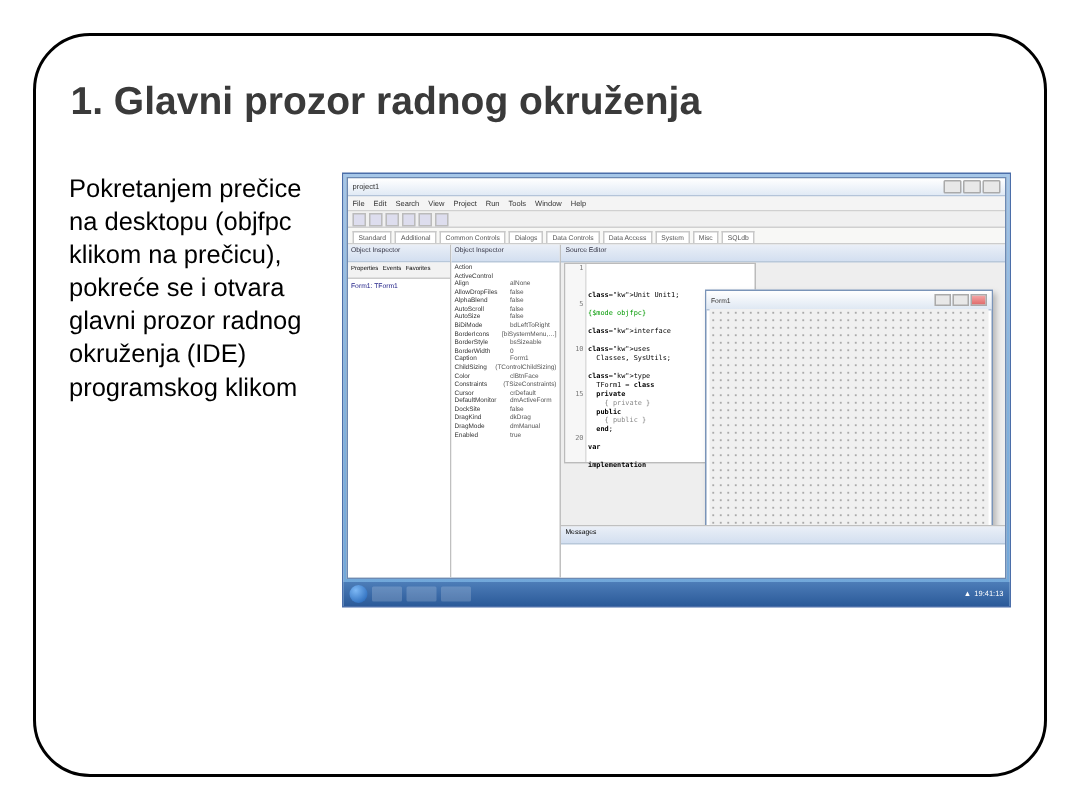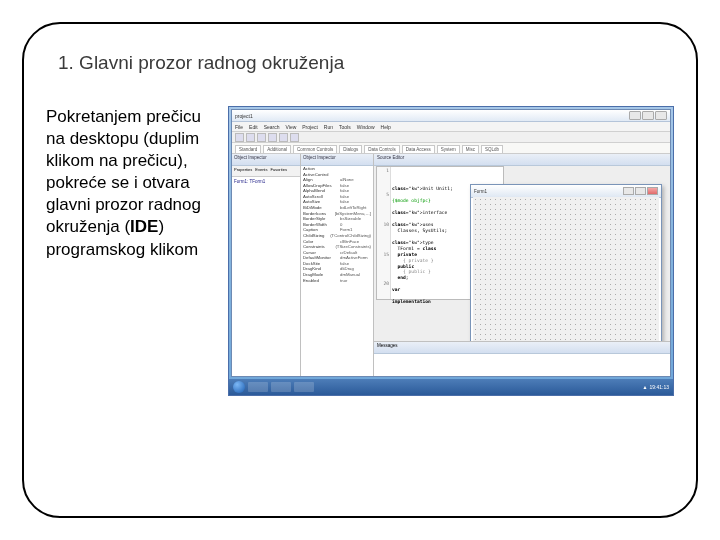--- a/index.html
+++ b/index.html
@@ -1,21 +1,21 @@
 <!DOCTYPE html>
 <html><head>
 <meta charset="utf-8">
 <style>
 body{margin:0;font-family:Arial,sans-serif;background:#fff}
 .slide{width:720px;height:540px;position:relative;box-sizing:border-box}
 .frame{position:absolute;top:22px;left:22px;right:22px;bottom:22px;border:2px solid #000;border-radius:38px;padding:28px 22px 18px 22px;box-sizing:border-box}
-.title{font-size:19px;font-weight:400;color:#3a3a3a;margin:0 0 32px 12px}
+.title{font-size:26px;font-weight:700;color:#3a3a3a;margin:0 0 32px 1px}
 .content{display:flex;gap:14px}
 .body-text{width:168px;font-size:17px;line-height:1.3;color:#000;padding-left:0}
-.body-text .bold{font-weight:700}
+.body-text .bold{font-weight:400}
 .shot{flex:1;height:288px;position:relative;border:1px solid #4b6ea9}
 .bg{position:absolute;inset:0;background:linear-gradient(180deg,#a6c7e8 0%,#87b5de 45%,#6fa6d9 100%)}
 .taskbar{position:absolute;bottom:0;left:0;right:0;height:16px;background:linear-gradient(180deg,#4d7db8 0%,#2b5a99 100%);display:flex;align-items:center;padding:0 4px;gap:3px}
 .tb-orb{width:12px;height:12px;border-radius:50%;background:radial-gradient(circle at 35% 30%,#7db8f5,#1a5cb0)}
 .tb-item{width:20px;height:10px;background:rgba(255,255,255,.18);border-radius:1px}
 .tb-right{margin-left:auto;display:flex;gap:2px;font-size:5px;color:#fff;align-items:center}
 .tb-time{font-size:5px}
 .ide{position:absolute;top:2px;left:2px;right:2px;bottom:18px;background:#f5f5f2;border:1px solid #6d8ab3;display:flex;flex-direction:column;font-size:5px}
 .titlebar{height:11px;background:linear-gradient(180deg,#fff 0%,#e1eaf5 100%);border-bottom:1px solid #b4c4d9;display:flex;align-items:center;padding:0 3px;color:#333}
 .titlebar .btns{margin-left:auto;display:flex;gap:1px}
@@ -55,21 +55,21 @@
 .msg-hdr{height:9px;background:linear-gradient(180deg,#eaeff7,#d3dff0);border-bottom:1px solid #b8c8da;font-size:4.5px;padding:1px 3px}
 </style>
 </head>
 <body>
 
 <div class="slide">
   <div class="frame">
     <h1 class="title">1. Glavni prozor radnog okruženja</h1>
     <div class="content">
       <div class="body-text">
-        <span>Pokretanjem prečicu na desktopu (duplim klikom na prečicu), pokreće se i otvara glavni prozor radnog okruženja (</span><span class="bold">IDE</span><span>) programskog klikom</span>
+        <span>Pokretanjem prečice na desktopu (objfpc klikom na prečicu), pokreće se i otvara glavni prozor radnog okruženja (</span><span class="bold">IDE</span><span>) programskog klikom</span>
       </div>
 
       <div class="shot">
         <div class="bg"></div>
 
         <div class="ide">
           <div class="titlebar">
             <span>project1</span>
             <div class="btns">
               <div class="btn"></div>

